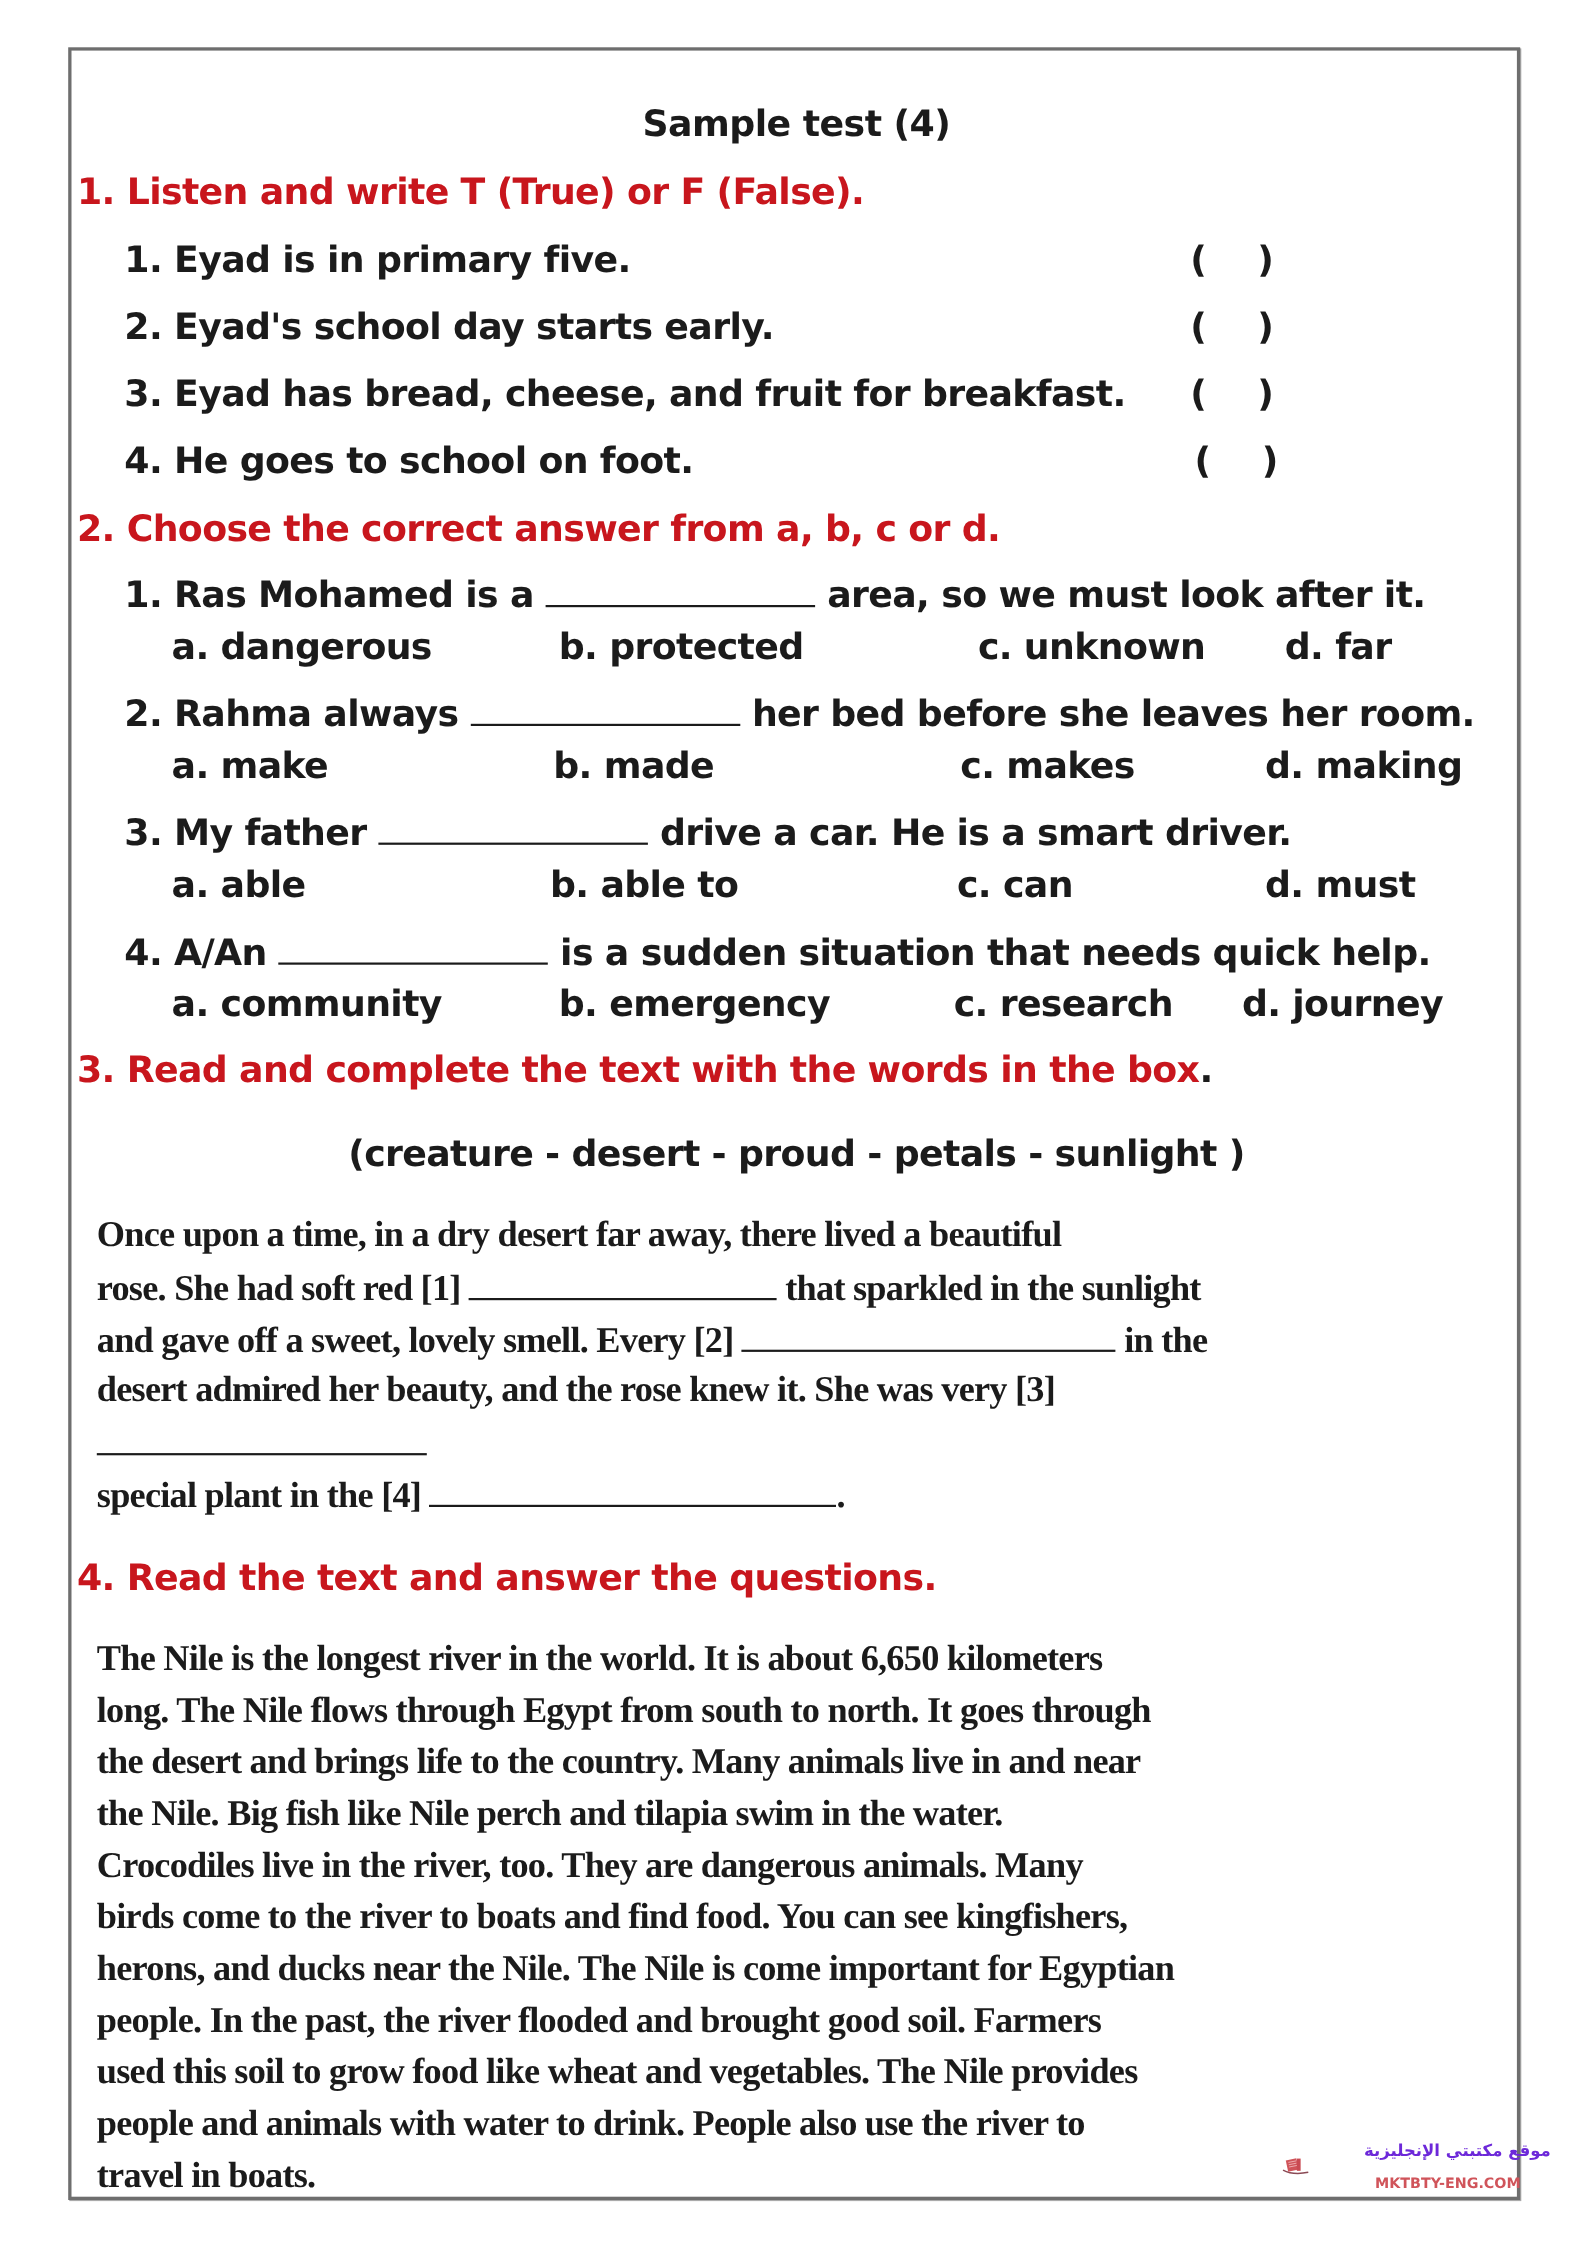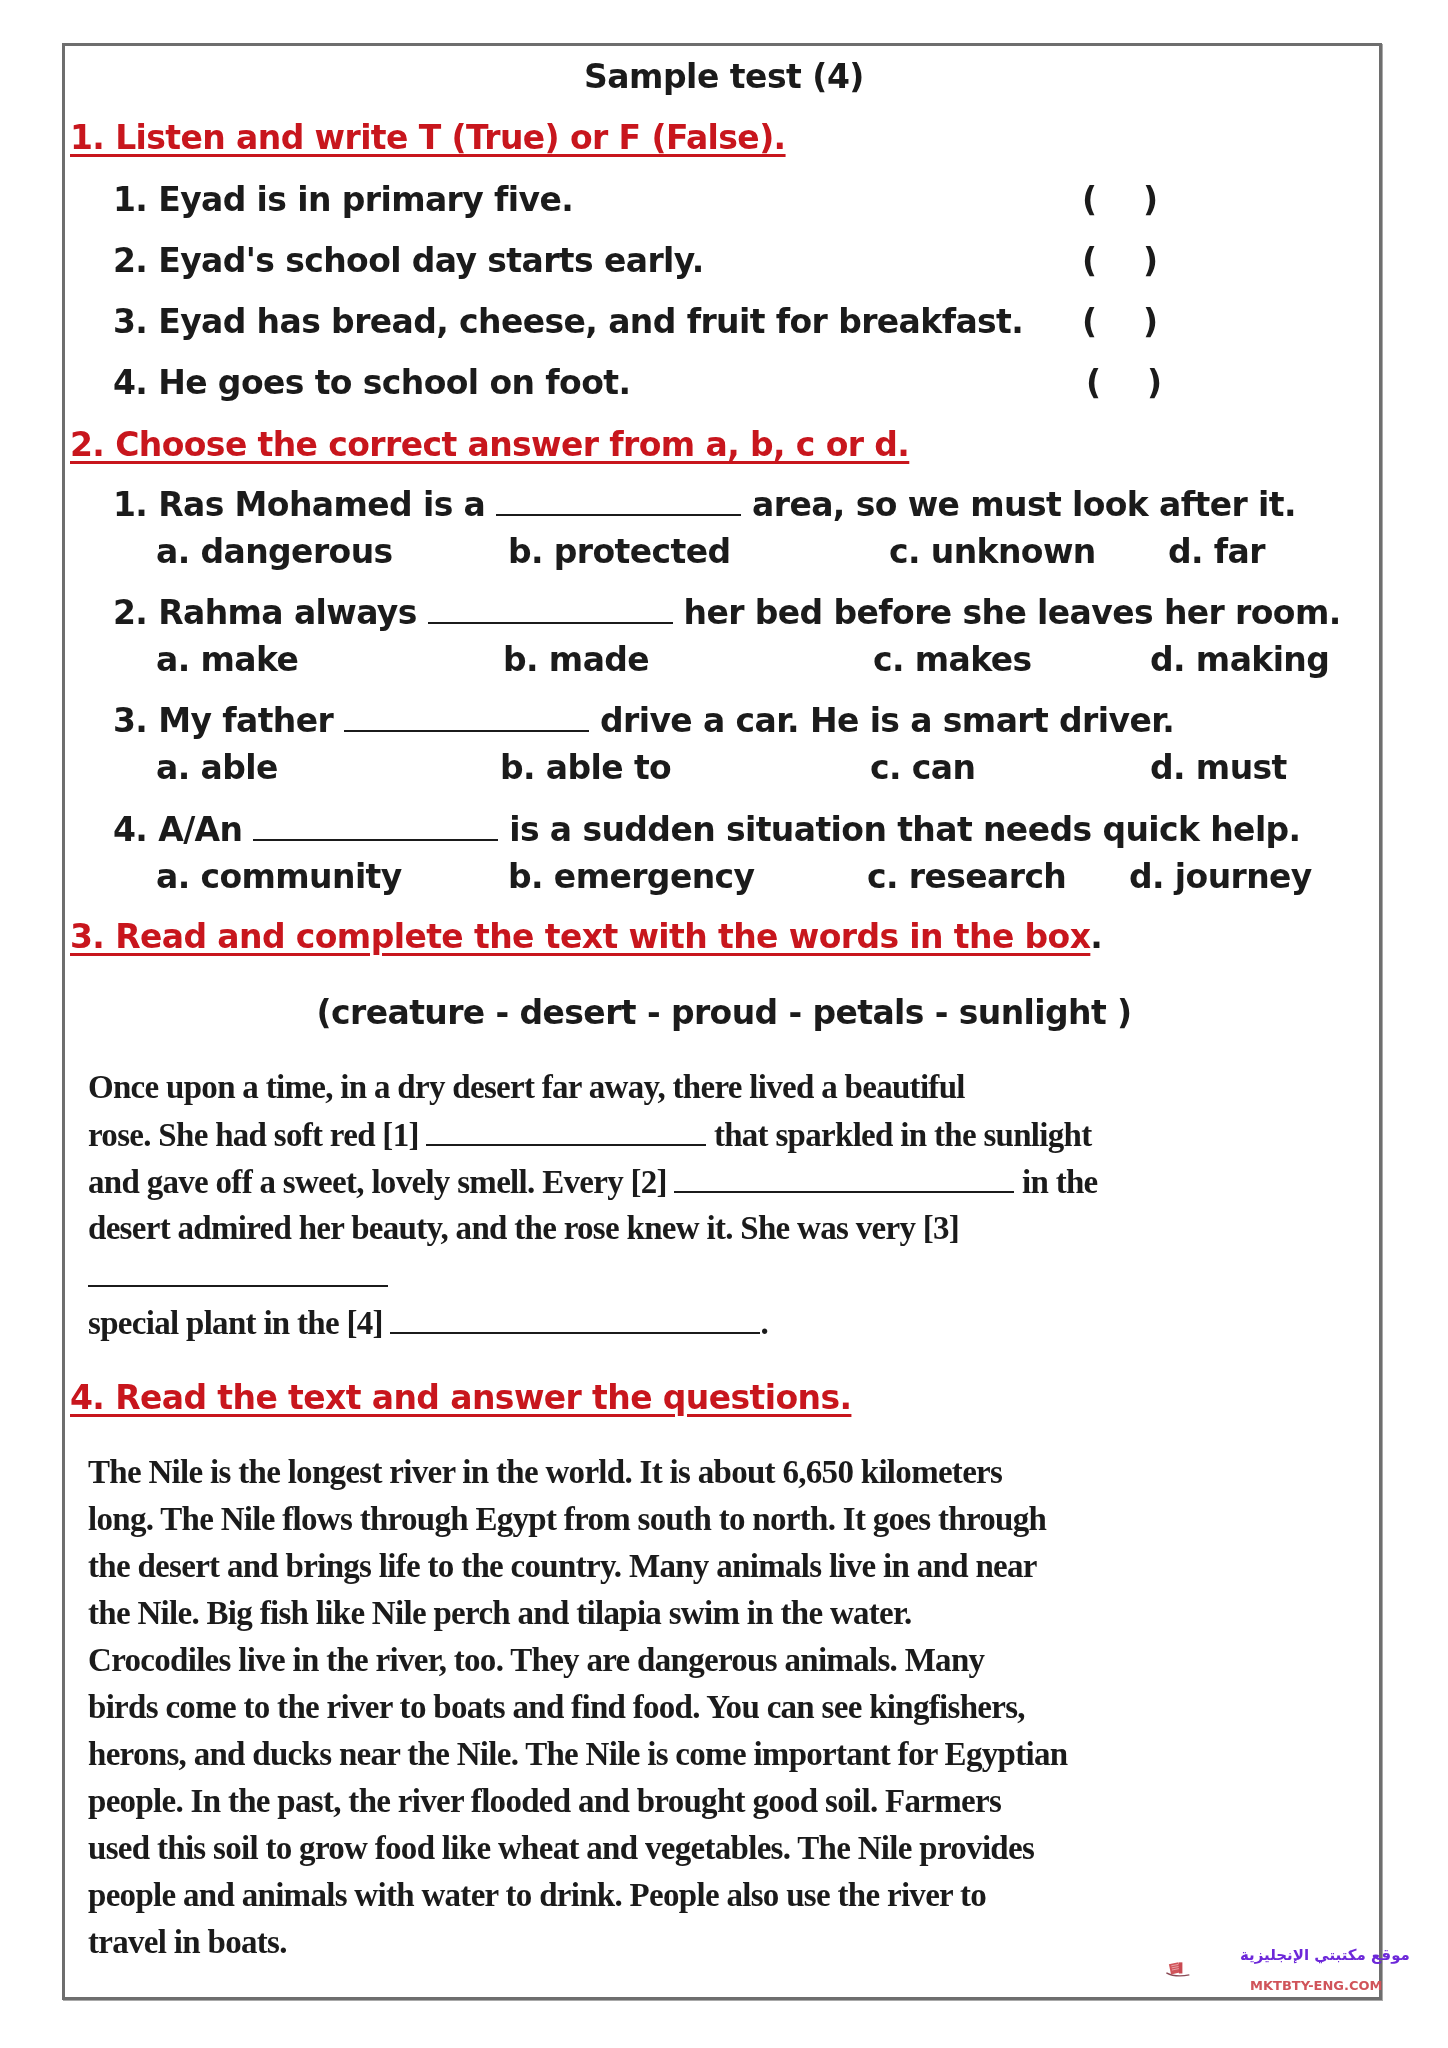--- a/index.html
+++ b/index.html
@@ -1,22 +1,22 @@
 <!DOCTYPE html>
 <html><head>
 <meta charset="utf-8">
 <style>
   html, body { margin: 0; padding: 0; background: #ffffff; }
   body { width: 1448px; height: 2048px; position: relative; overflow: hidden;
          font-family: "DejaVu Sans", "Liberation Sans", sans-serif; color: #1b1b1b; }
   .frame { position: absolute; left: 62px; top: 43px; width: 1320px; height: 1957px;
            border: 3px solid #6e6e6e; box-shadow: 1px 1px 0 #aaa; box-sizing: border-box; }
-  .abs { position: absolute; white-space: nowrap; }
+  .abs { position: absolute; white-space: nowrap; margin-top: 36px; }
   .title { left: 0; width: 1448px; top: 57px; text-align: center; font-size: 33px; font-weight: bold; letter-spacing: -0.5px; }
-  .heading { color: #c8161d; font-size: 33px; font-weight: bold; left: 70px; text-decoration: underline;
+  .heading { color: #c8161d; font-size: 33px; font-weight: bold; left: 70px; 
              text-decoration-thickness: 3px; text-underline-offset: 5px; letter-spacing: -0.6px; }
   .heading .dot { color: #1b1b1b; text-decoration: none; display: inline-block; }
   .item { font-size: 33px; font-weight: bold; left: 113px; letter-spacing: -0.6px; }
   .paren { font-size: 33px; font-weight: bold; left: 1082px; letter-spacing: 0; }
   .opt { font-size: 33px; font-weight: bold; letter-spacing: -0.6px; }
   .blank { display: inline-block; border-bottom: 2px solid #1b1b1b; height: 28px; vertical-align: baseline; }
   .words { left: 0; width: 1448px; text-align: center; font-size: 33px; font-weight: bold; letter-spacing: -0.6px; }
   .para { left: 88px; font-size: 33px; font-weight: bold; letter-spacing: -0.7px; font-family: Liberation Serif, serif; }
   .logo { position: absolute; left: 1175px; top: 1940px; width: 230px; height: 60px; }
   .logo-ar { position: absolute; left: 1226px; top: 1946px; font-size: 15px; font-weight: bold; color: #6d28d9; direction: rtl; }

